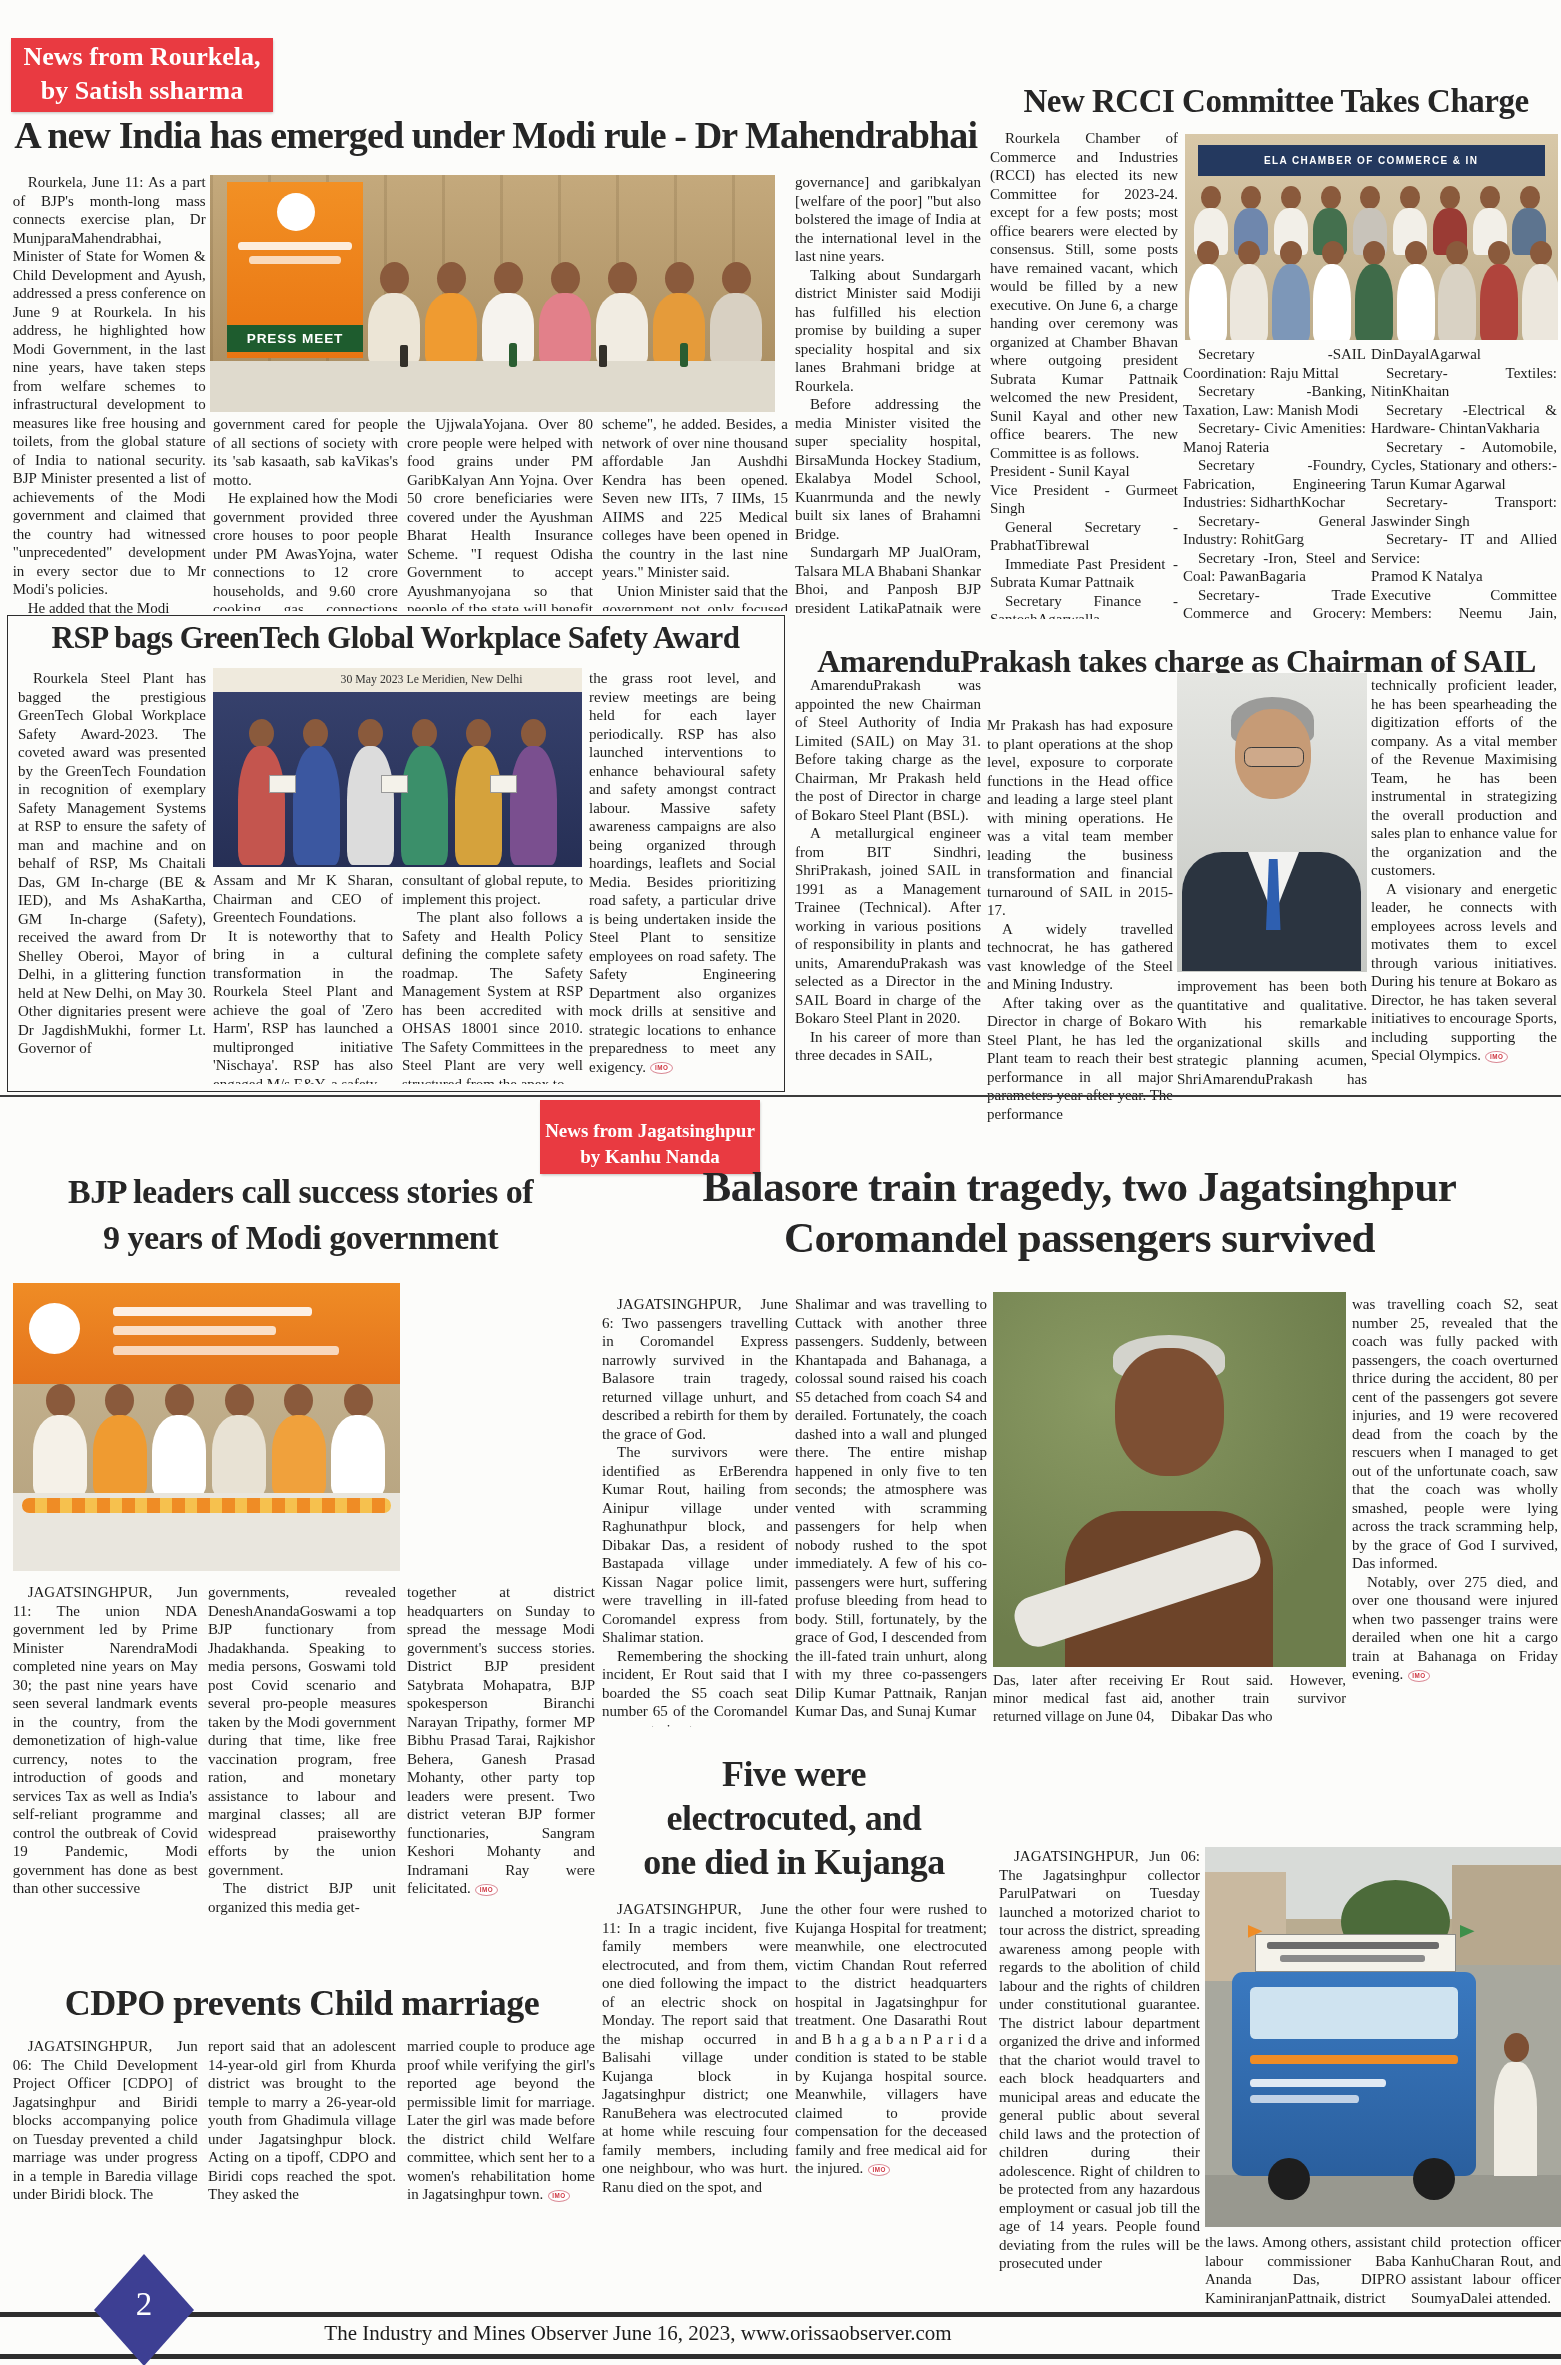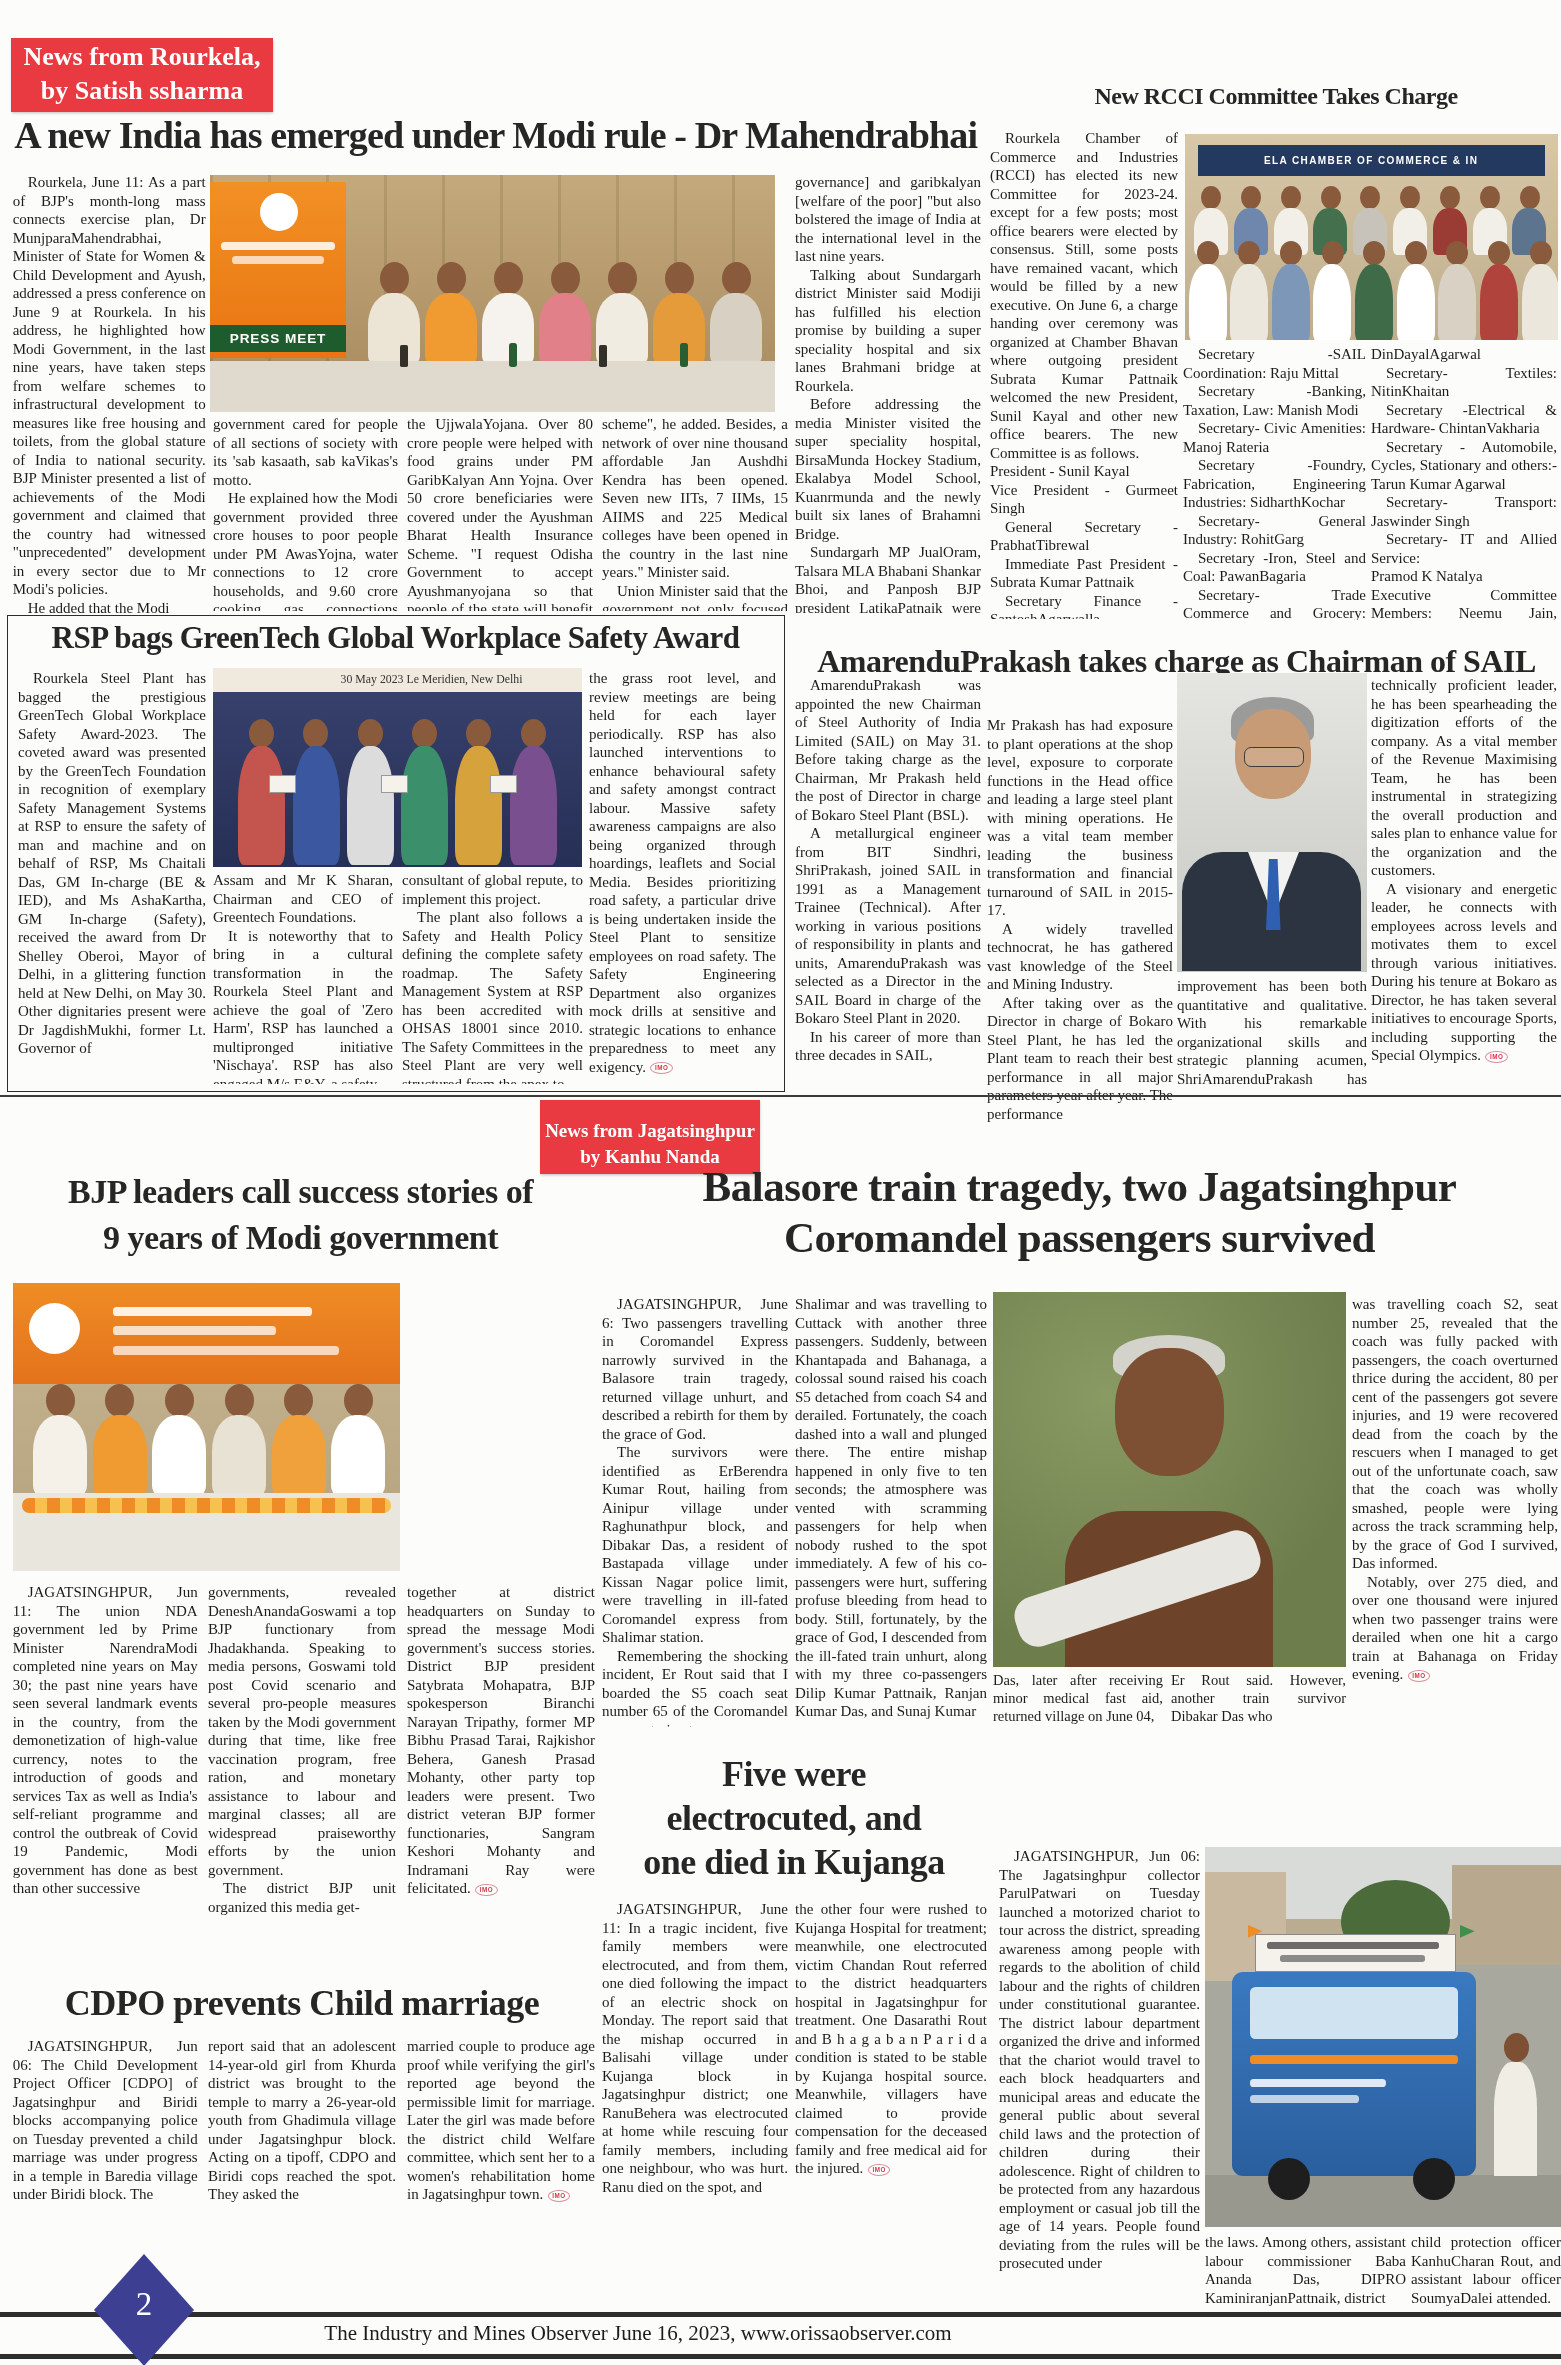--- a/index.html
+++ b/index.html
@@ -22,21 +22,21 @@
 
   <div class="redbox" style="left:11px;top:38px;width:262px;height:72px;font-size:26px;line-height:1.3;padding-top:1.8px;"><span>News from Rourkela,
 by Satish ssharma</span></div>
 
   <div class="hl" style="left:7.2px;top:114px;width:977px;font-size:38px;letter-spacing:-0.9px;">A new India has emerged under Modi rule - Dr Mahendrabhai</div>
 
   <div class="col" style="left:12.7px;top:173px;width:193px;height:440px;"><span> Rourkela, June 11: As a part of BJP's month-long mass connects exercise plan, Dr MunjparaMahendrabhai, Minister of State for Women &amp; Child Development and Ayush, addressed a press conference on June 9 at Rourkela. In his address, he highlighted how Modi Government, in the last nine years, have taken steps from welfare schemes to infrastructural development to measures like free housing and toilets, from the global stature of India to national security. BJP Minister presented a list of achievements of the Modi government and claimed that the country had witnessed "unprecedented" development in every sector due to Mr Modi's policies.
  He added that the Modi</span></div>
 
   <div class="photo" style="left:210px;top:175px;width:565px;height:237px;background:repeating-linear-gradient(90deg, rgba(60,40,10,.12) 0 2.7px, rgba(0,0,0,0) 2.7px 58px),linear-gradient(180deg,#c4a97c,#a68a5e);">
-    <div class="abs" style="left:0;top:7.2px;width:136px;height:176px;background:linear-gradient(180deg,#f29024,#e97512);">
+    <div class="abs" style="left:17px;top:7.2px;width:136px;height:176px;background:linear-gradient(180deg,#f29024,#e97512);">
       <div class="abs" style="left:50px;top:11px;width:38px;height:38px;border-radius:50%;background:#fff;"></div>
       <div class="abs" style="left:11px;top:60px;width:114px;height:8.1px;background:rgba(255,255,255,.85);border-radius:3.6px;"></div>
       <div class="abs" style="left:22px;top:74px;width:92px;height:8.1px;background:rgba(255,255,255,.7);border-radius:3.6px;"></div>
       <div class="abs" style="left:0;top:143px;width:136px;height:27px;background:#1e5c2e;color:#fff;font:bold 13.6px/27px 'Liberation Sans',sans-serif;text-align:center;letter-spacing:0.9px;">PRESS MEET</div>
     </div>
     <div class="crowd abs" style="left:0;top:0;width:565px;height:237px;">
         <div class="p-head" style="left: 170px; top: 87px; width: 29px; height: 33px;"></div>
         <div class="p-torso" style="left: 158px; top: 118px; width: 52px; height: 71px; background: rgb(236, 229, 214);"></div>
         <div class="p-head" style="left: 227px; top: 87px; width: 29px; height: 33px;"></div>
         <div class="p-torso" style="left: 215px; top: 118px; width: 52px; height: 71px; background: rgb(239, 155, 49);"></div>
@@ -61,21 +61,21 @@
   <div class="col" style="left:213px;top:415px;width:185px;height:196px;"><span>government cared for people of all sections of society with its 'sab kasaath, sab kaVikas's motto.
  He explained how the Modi government provided three crore houses to poor people under PM AwasYojna, water connections to 12 crore households, and 9.60 crore cooking gas connections under</span></div>
   <div class="col" style="left:407px;top:415px;width:186px;height:196px;"><span>the UjjwalaYojana. Over 80 crore people were helped with food grains under PM GaribKalyan Ann Yojna. Over 50 crore beneficiaries were covered under the Ayushman Bharat Health Insurance Scheme. "I request Odisha Government to accept Ayushmanyojana so that people of the state will benefit from the</span></div>
   <div class="col" style="left:602px;top:415px;width:186px;height:196px;"><span>scheme", he added. Besides, a network of over nine thousand affordable Jan Aushdhi Kendra has been opened. Seven new IITs, 7 IIMs, 15 AIIMS and 225 Medical colleges have been opened in the country in the last nine years." Minister said.
  Union Minister said that the government not only focused on "seva [service], sushasan [good</span></div>
   <div class="col" style="left:795px;top:173px;width:186px;height:440px;"><span>governance] and garibkalyan [welfare of the poor] "but also bolstered the image of India at the international level in the last nine years.
  Talking about Sundargarh district Minister said Modiji has fulfilled his election promise by building a super speciality hospital and six lanes Brahmani bridge at Rourkela.
  Before addressing the media Minister visited the super speciality hospital, BirsaMunda Hockey Stadium, Ekalabya Model School, Kuanrmunda and the newly built six lanes of Brahamni Bridge.
  Sundargarh MP JualOram, Talsara MLA Bhabani Shankar Bhoi, and Panposh BJP president LatikaPatnaik were also present at the press conference.</span></div>
 
-  <div class="hl" style="left:990px;top:83px;width:572px;font-size:24px;">New RCCI Committee Takes Charge</div>
+  <div class="hl" style="left:990px;top:83px;width:572px;font-size:33px;">New RCCI Committee Takes Charge</div>
 
   <div class="col" style="left:990px;top:129px;width:188px;height:490px;"><span> Rourkela Chamber of Commerce and Industries (RCCI) has elected its new Committee for 2023-24. except for a few posts; most office bearers were elected by consensus. Still, some posts have remained vacant, which would be filled by a new executive. On June 6, a charge handing over ceremony was organized at Chamber Bhavan where outgoing president Subrata Kumar Pattnaik welcomed the new President, Sunil Kayal and other new office bearers. The new Committee is as follows.
 President - Sunil Kayal
 Vice President - Gurmeet Singh
  General Secretary - PrabhatTibrewal
  Immediate Past President - Subrata Kumar Pattnaik
  Secretary Finance - SantoshAgarwalla
  Secretary - Railway Coordination: Rishi Arya</span></div>
 
   <div class="photo" style="left:1185px;top:134px;width:373px;height:206px;background:linear-gradient(180deg,#d8c8a8,#bfae8c);">

